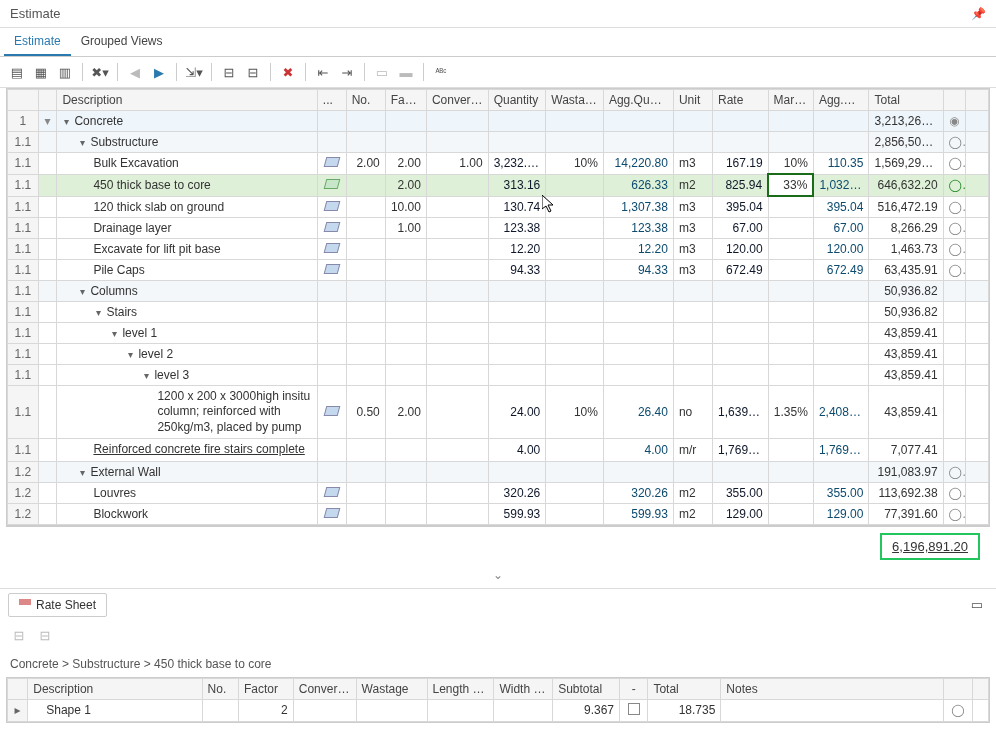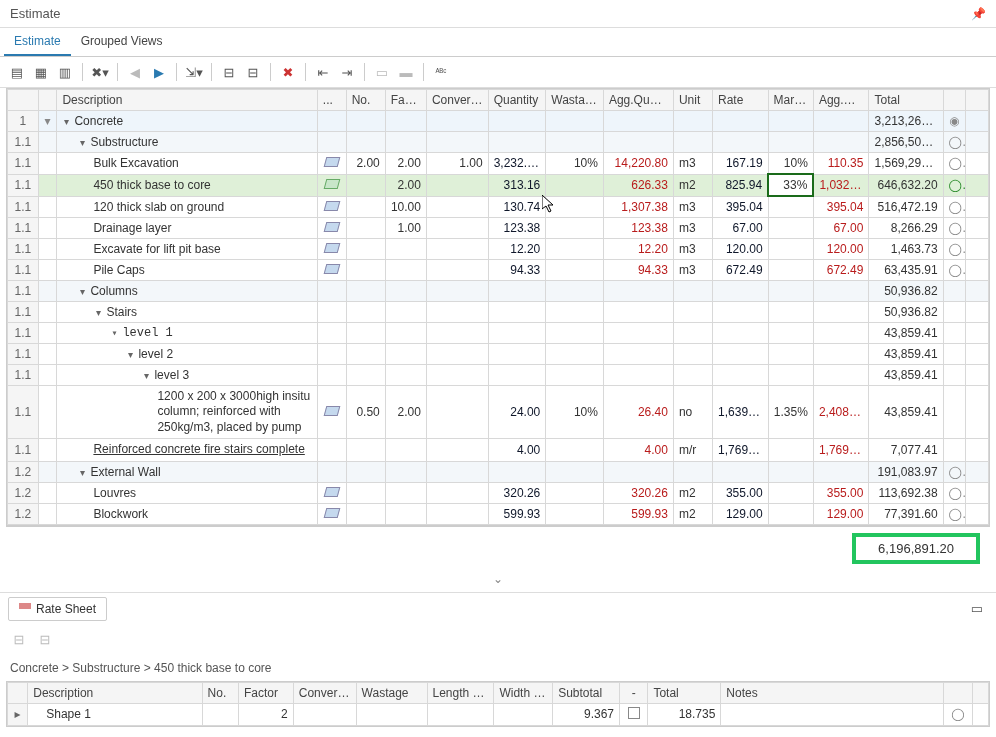--- a/index.html
+++ b/index.html
@@ -15,39 +15,39 @@
 .sep { width:1px; height:18px; background:#ccc; margin:0 4px; }
 .grid-wrap { border: 1px solid #ccc; margin: 0 6px; }
 .grid { width: 100%; border-collapse: collapse; table-layout: fixed; }
 .grid th, .grid td { border: 1px solid #d8d8d8; padding: 3px 5px; font-size: 12px; white-space: nowrap; overflow: hidden; text-overflow: ellipsis; }
 .grid th { background: #f5f5f5; text-align: left; font-weight: normal; color:#444; }
 .rownum { width: 30px; text-align: center; background:#f5f5f5; color:#666; font-size:11px;}
 .gcol { width: 18px; text-align:center; color:#888;}
 .desc-cell { }
 .num { text-align: right; }
 .blue { color: #0f172a; }
-.grey { color: #b91c1c; }
+.grey { color: #0c4a6e; }
 .eye { text-align:center; color:#888; font-size:11px;}
 .row-group { background: #eef5fb; }
 .row-sub { background: #f3f7fa; }
 .row-sel { background: #dff0d8; }
 .markup-sel { border:2px solid #1a6b1a !important; background:#fff; font-weight:normal;}
 .indent0 { padding-left: 4px !important; }
 .indent1 { padding-left: 20px !important; }
 .indent2 { padding-left: 36px !important; }
-.indent3 { padding-left: 52px !important; font-family: Liberation Mono, monospace; }
+.indent3 { padding-left: 52px !important; }
 .indent4 { padding-left: 68px !important; }
 .indent5 { padding-left: 84px !important; }
 .indent6 { padding-left: 100px !important; white-space: normal !important; line-height:1.3;}
 .indent2w { padding-left: 36px !important; white-space: normal !important; line-height:1.3;text-decoration:underline;}
 .tw { display:inline-block; width:10px; text-align:center; color:#666; margin-right:3px; cursor:pointer; font-size:10px;}
 .shape { width:14px; height:10px; display:inline-block; background:#c5d9ee; border:1px solid #88a; transform:skewX(-15deg);}
 .shape.g { background:#c8e6c9; border-color:#6a6;}
 .total-bar { display:flex; justify-content:flex-end; padding:6px 10px; border-top:1px solid #ccc; margin:0 6px;}
-.total-box { border:4px solid #22c55e; padding:4px 22px; font-size:13px; min-width:100px; text-align:right;}
+.total-box { border:2px solid #22c55e; padding:4px 10px; font-size:13px; min-width:100px; text-align:right;text-decoration:underline;}
 .expander { text-align:center; color:#888; cursor:pointer; padding:2px;}
 .btabs { display:flex; gap:6px; padding:4px 8px; align-items:center; border-top:1px solid #ddd; margin-top:4px; justify-content:space-between;}
 .btabs-left { display:flex; gap:6px;}
 .btab { border:1px solid #ccc; padding:4px 10px; font-size:12px; display:flex; align-items:center; gap:5px; cursor:pointer; border-radius:2px;}
 .btab.active { background:#f7f7f7; border-color:#aaa;}
 .bicon { width:12px; height:12px; display:inline-block;}
 .mini-toolbar { padding:4px 8px; display:flex; gap:4px;}
 .breadcrumb { padding:6px 10px; color:#555; font-size:12px;}
 .bgrid-wrap { border:1px solid #ccc; margin:0 6px;}
 .ck { display:inline-block; width:12px; height:12px; border:1px solid #888; background:#fff;}

